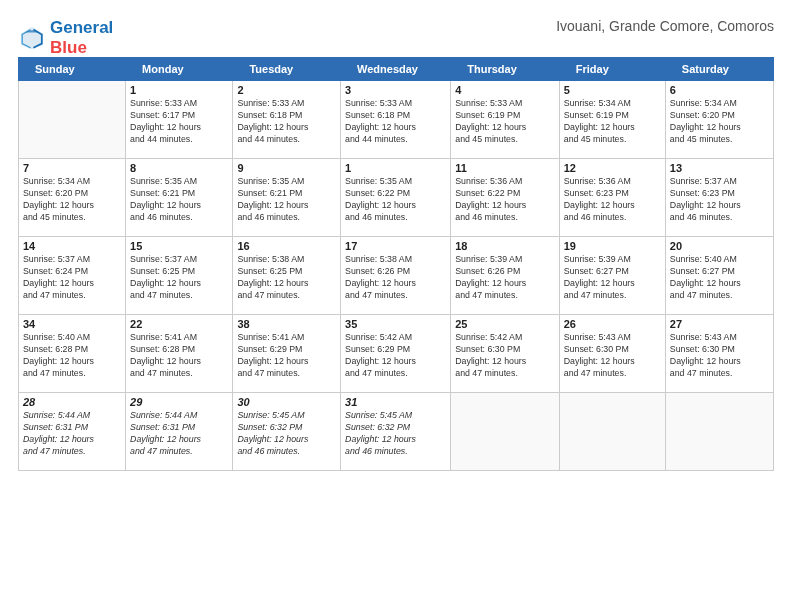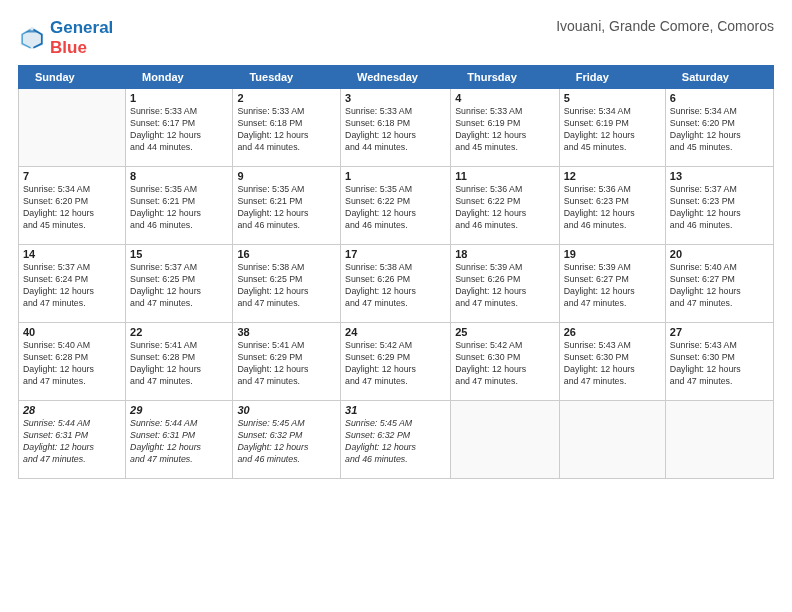--- a/index.html
+++ b/index.html
@@ -12,21 +12,20 @@
     }
     .page {
       width: 792px;
       height: 612px;
       padding: 18px 18px 10px 18px;
     }
     .header {
       display: flex;
       justify-content: space-between;
       align-items: flex-start;
-      margin-bottom: 8px;
     }
     .logo {
       display: flex;
       align-items: center;
       gap: 4px;
     }
     .logo-icon {
       width: 28px;
       height: 28px;
     }
@@ -260,42 +259,42 @@
           <td>
             <span class="day-num">20</span>
             <div class="day-info" style="white-space: pre-line;">Sunrise: 5:40 AM
 Sunset: 6:27 PM
 Daylight: 12 hours
 and 47 minutes.</div>
           </td>
         </tr>
         <tr>
           <td>
-            <span class="day-num">40</span>
+            <span class="day-num">34</span>
             <div class="day-info" style="white-space: pre-line;">Sunrise: 5:40 AM
 Sunset: 6:28 PM
 Daylight: 12 hours
 and 47 minutes.</div>
           </td>
           <td>
             <span class="day-num">22</span>
             <div class="day-info" style="white-space: pre-line;">Sunrise: 5:41 AM
 Sunset: 6:28 PM
 Daylight: 12 hours
 and 47 minutes.</div>
           </td>
           <td>
             <span class="day-num">38</span>
             <div class="day-info" style="white-space: pre-line;">Sunrise: 5:41 AM
 Sunset: 6:29 PM
 Daylight: 12 hours
 and 47 minutes.</div>
           </td>
           <td>
-            <span class="day-num">24</span>
+            <span class="day-num">35</span>
             <div class="day-info" style="white-space: pre-line;">Sunrise: 5:42 AM
 Sunset: 6:29 PM
 Daylight: 12 hours
 and 47 minutes.</div>
           </td>
           <td>
             <span class="day-num">25</span>
             <div class="day-info" style="white-space: pre-line;">Sunrise: 5:42 AM
 Sunset: 6:30 PM
 Daylight: 12 hours

